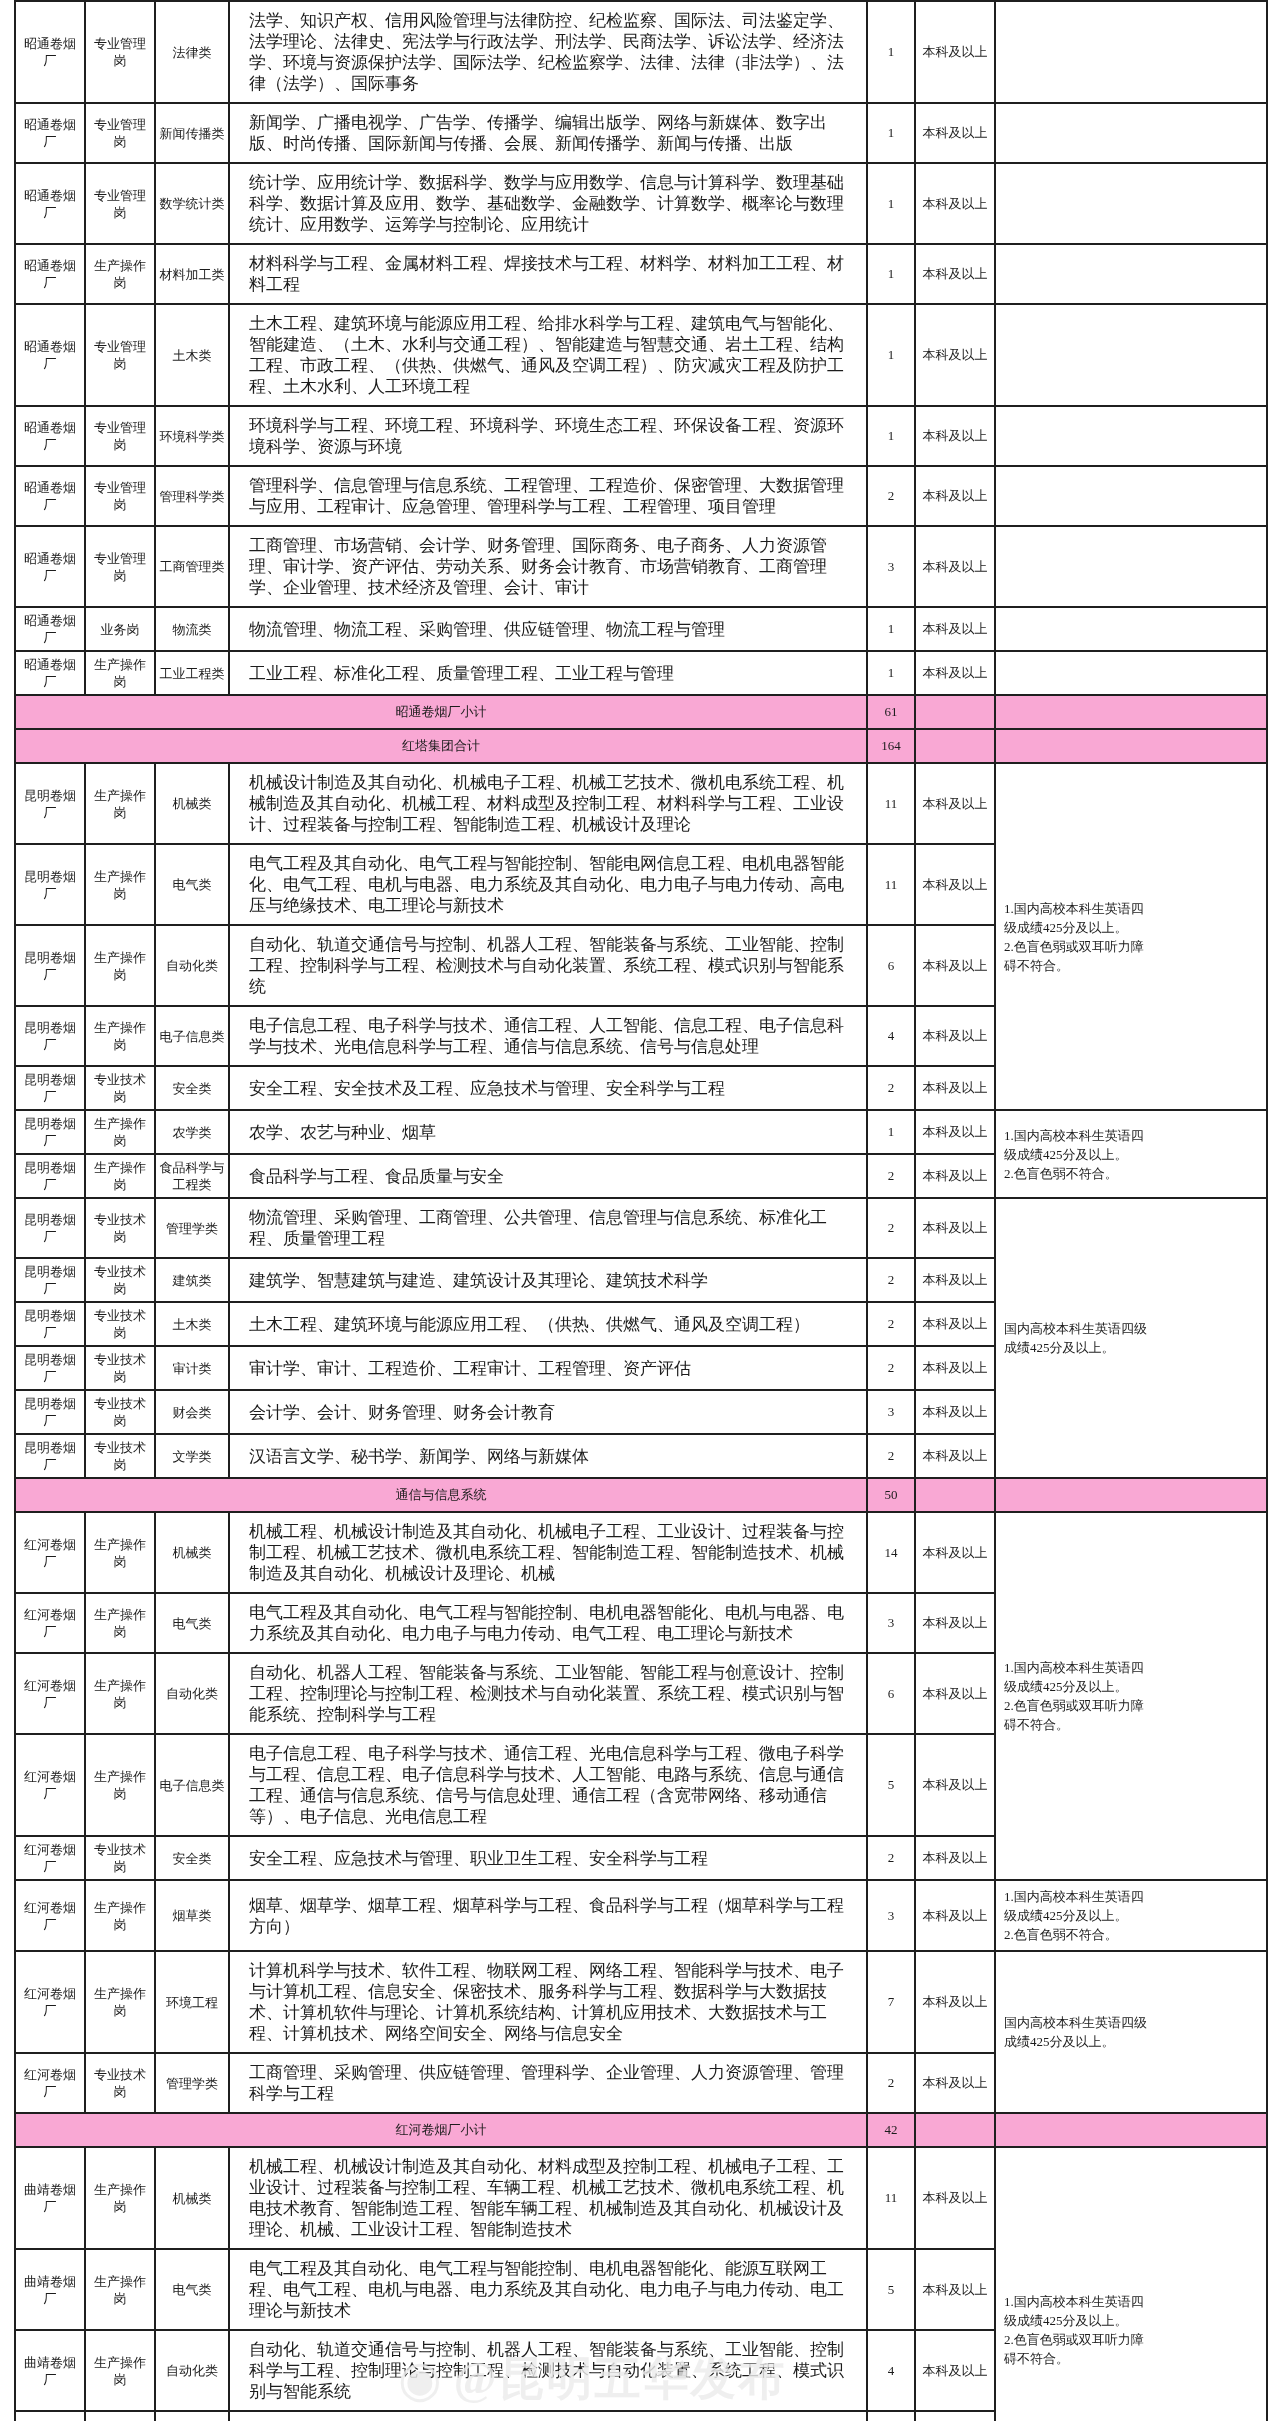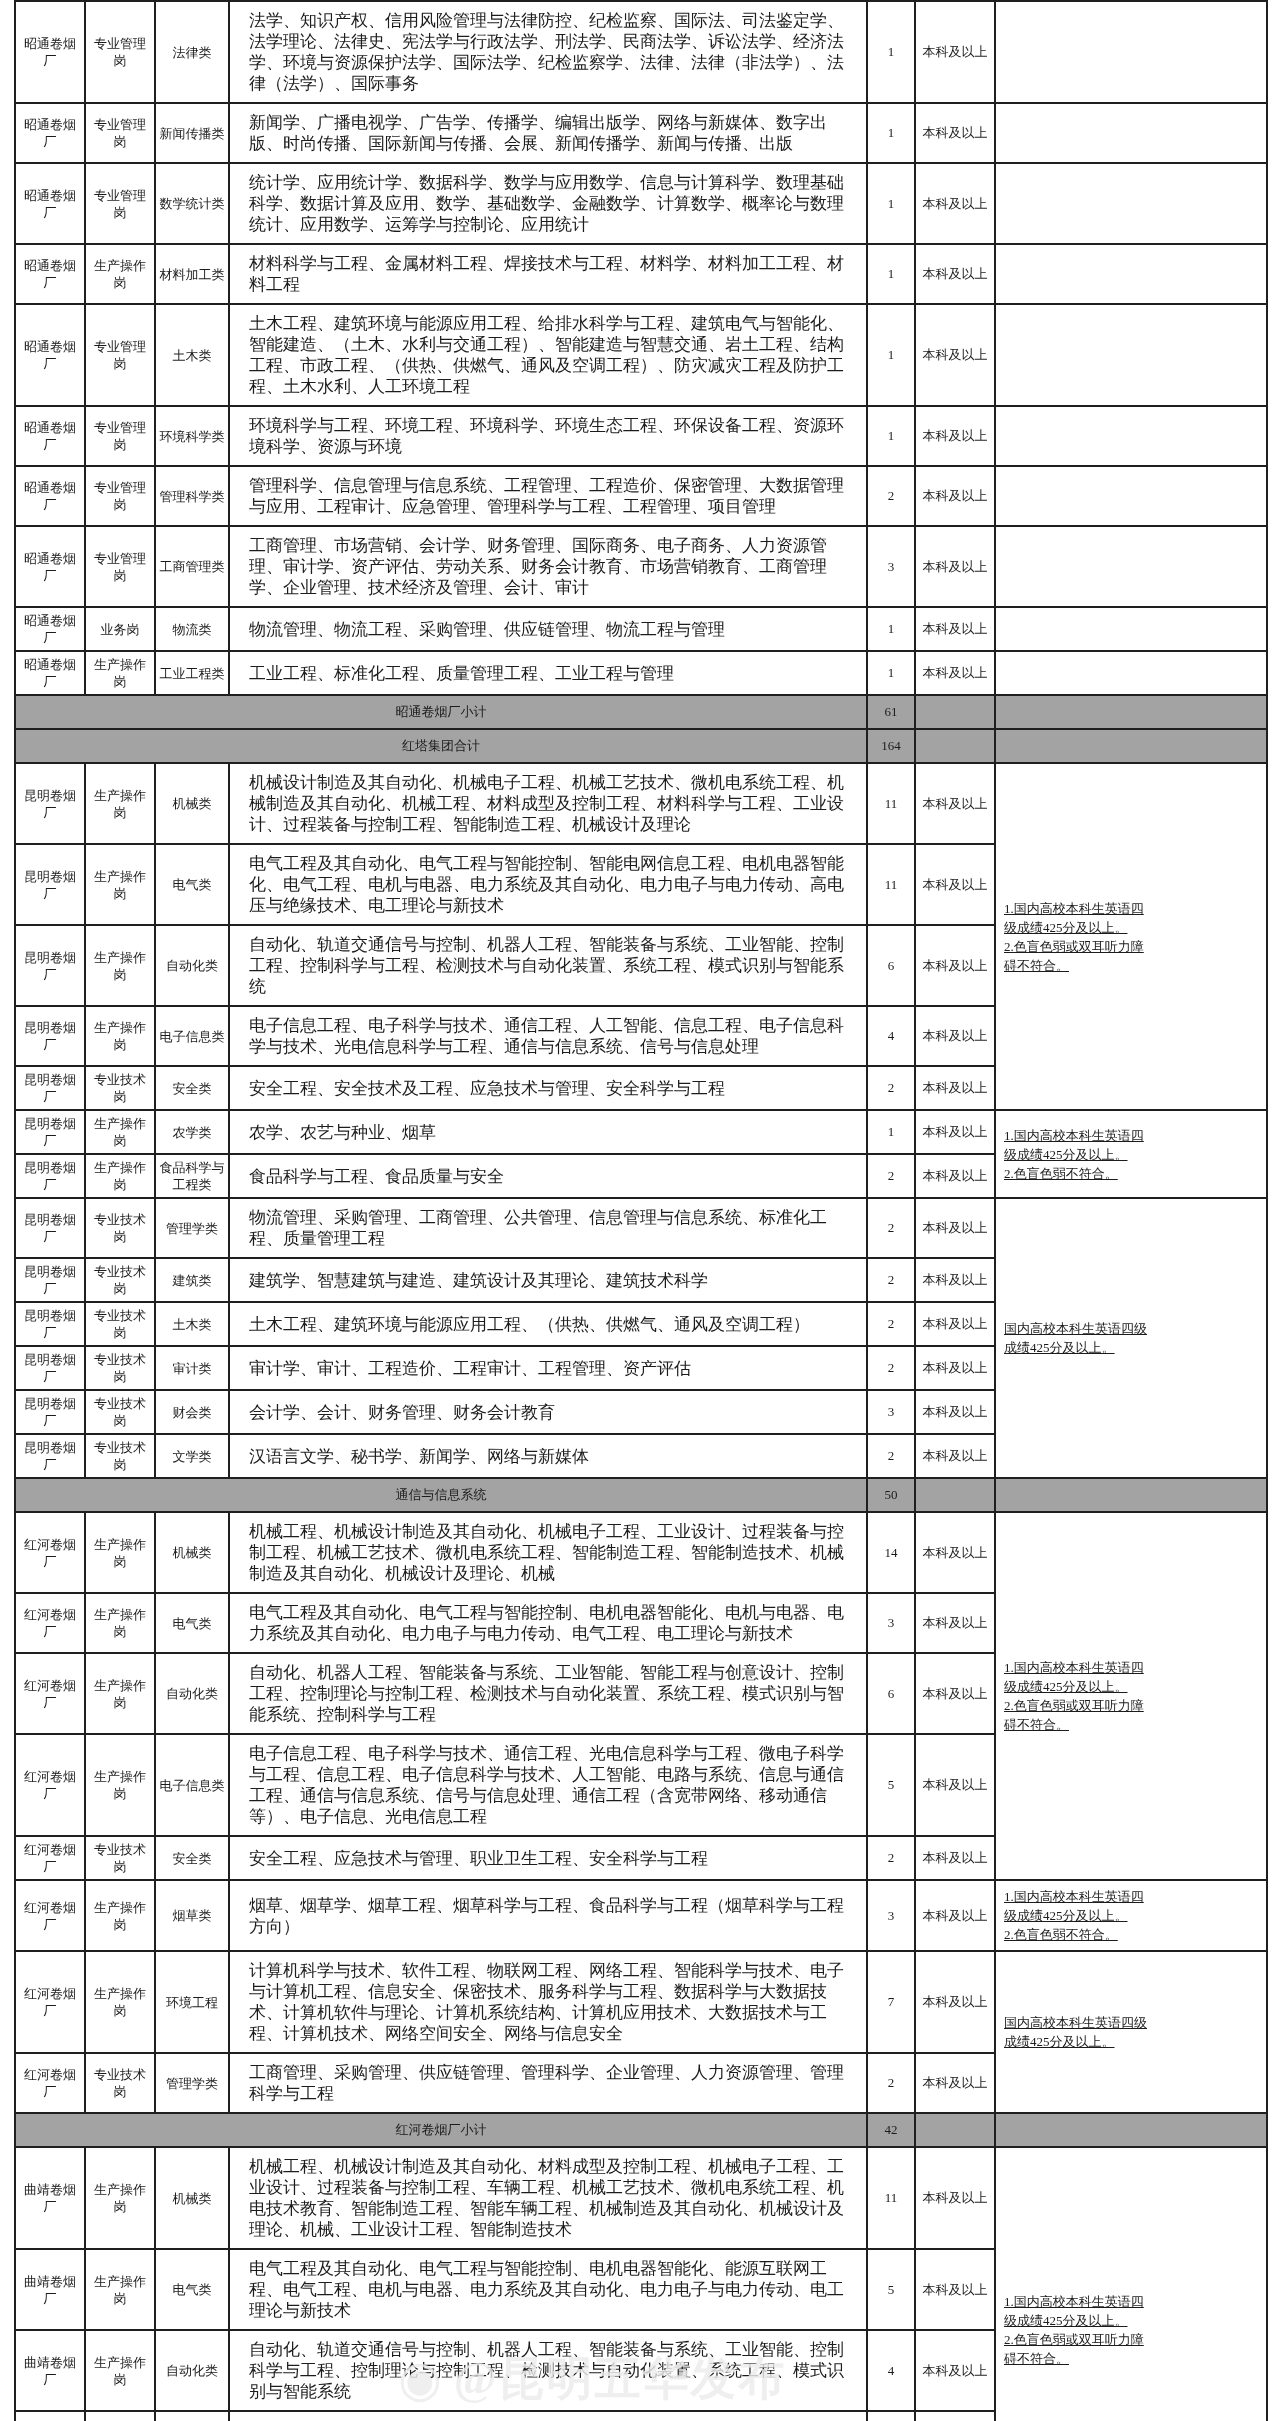--- a/index.html
+++ b/index.html
@@ -15,22 +15,22 @@
   td{
     border:2px solid #1f1f1f;
     vertical-align:middle;
     word-break:break-all;
   }
   .c-fac,.c-post,.c-cat{font-size:13px;text-align:center;padding:4px 2px;line-height:17px;}
   .c-maj{font-size:17px;line-height:21px;text-align:left;padding:8px 19px;}
   .c-num{font-size:13px;text-align:center;padding:4px 1px;}
   .c-deg{font-size:13px;text-align:center;padding:4px 0;}
   .c-rem{font-size:13px;line-height:19px;padding:6px 8px;text-align:left;}
-  .remark-inner{max-width:150px;white-space:pre-line;text-decoration:underline;}
-  tr.sum td{background:#a3a3a3;text-align:center;}
+  .remark-inner{max-width:150px;white-space:pre-line;}
+  tr.sum td{background:#f9a8d4;text-align:center;}
   .c-lab{font-size:13px;text-align:center;padding:7px 2px;}
   #watermark{
     position:absolute;left:398px;top:2348px;z-index:5;
     display:flex;align-items:center;gap:12px;
     color:rgba(236,236,236,0.82);font-weight:bold;
     pointer-events:none;
   }
   #watermark .wm-logo{font-size:50px;line-height:50px;}
   #watermark .wm-text{font-size:46px;letter-spacing:2px;font-family:Liberation Serif, serif;}
 </style>

